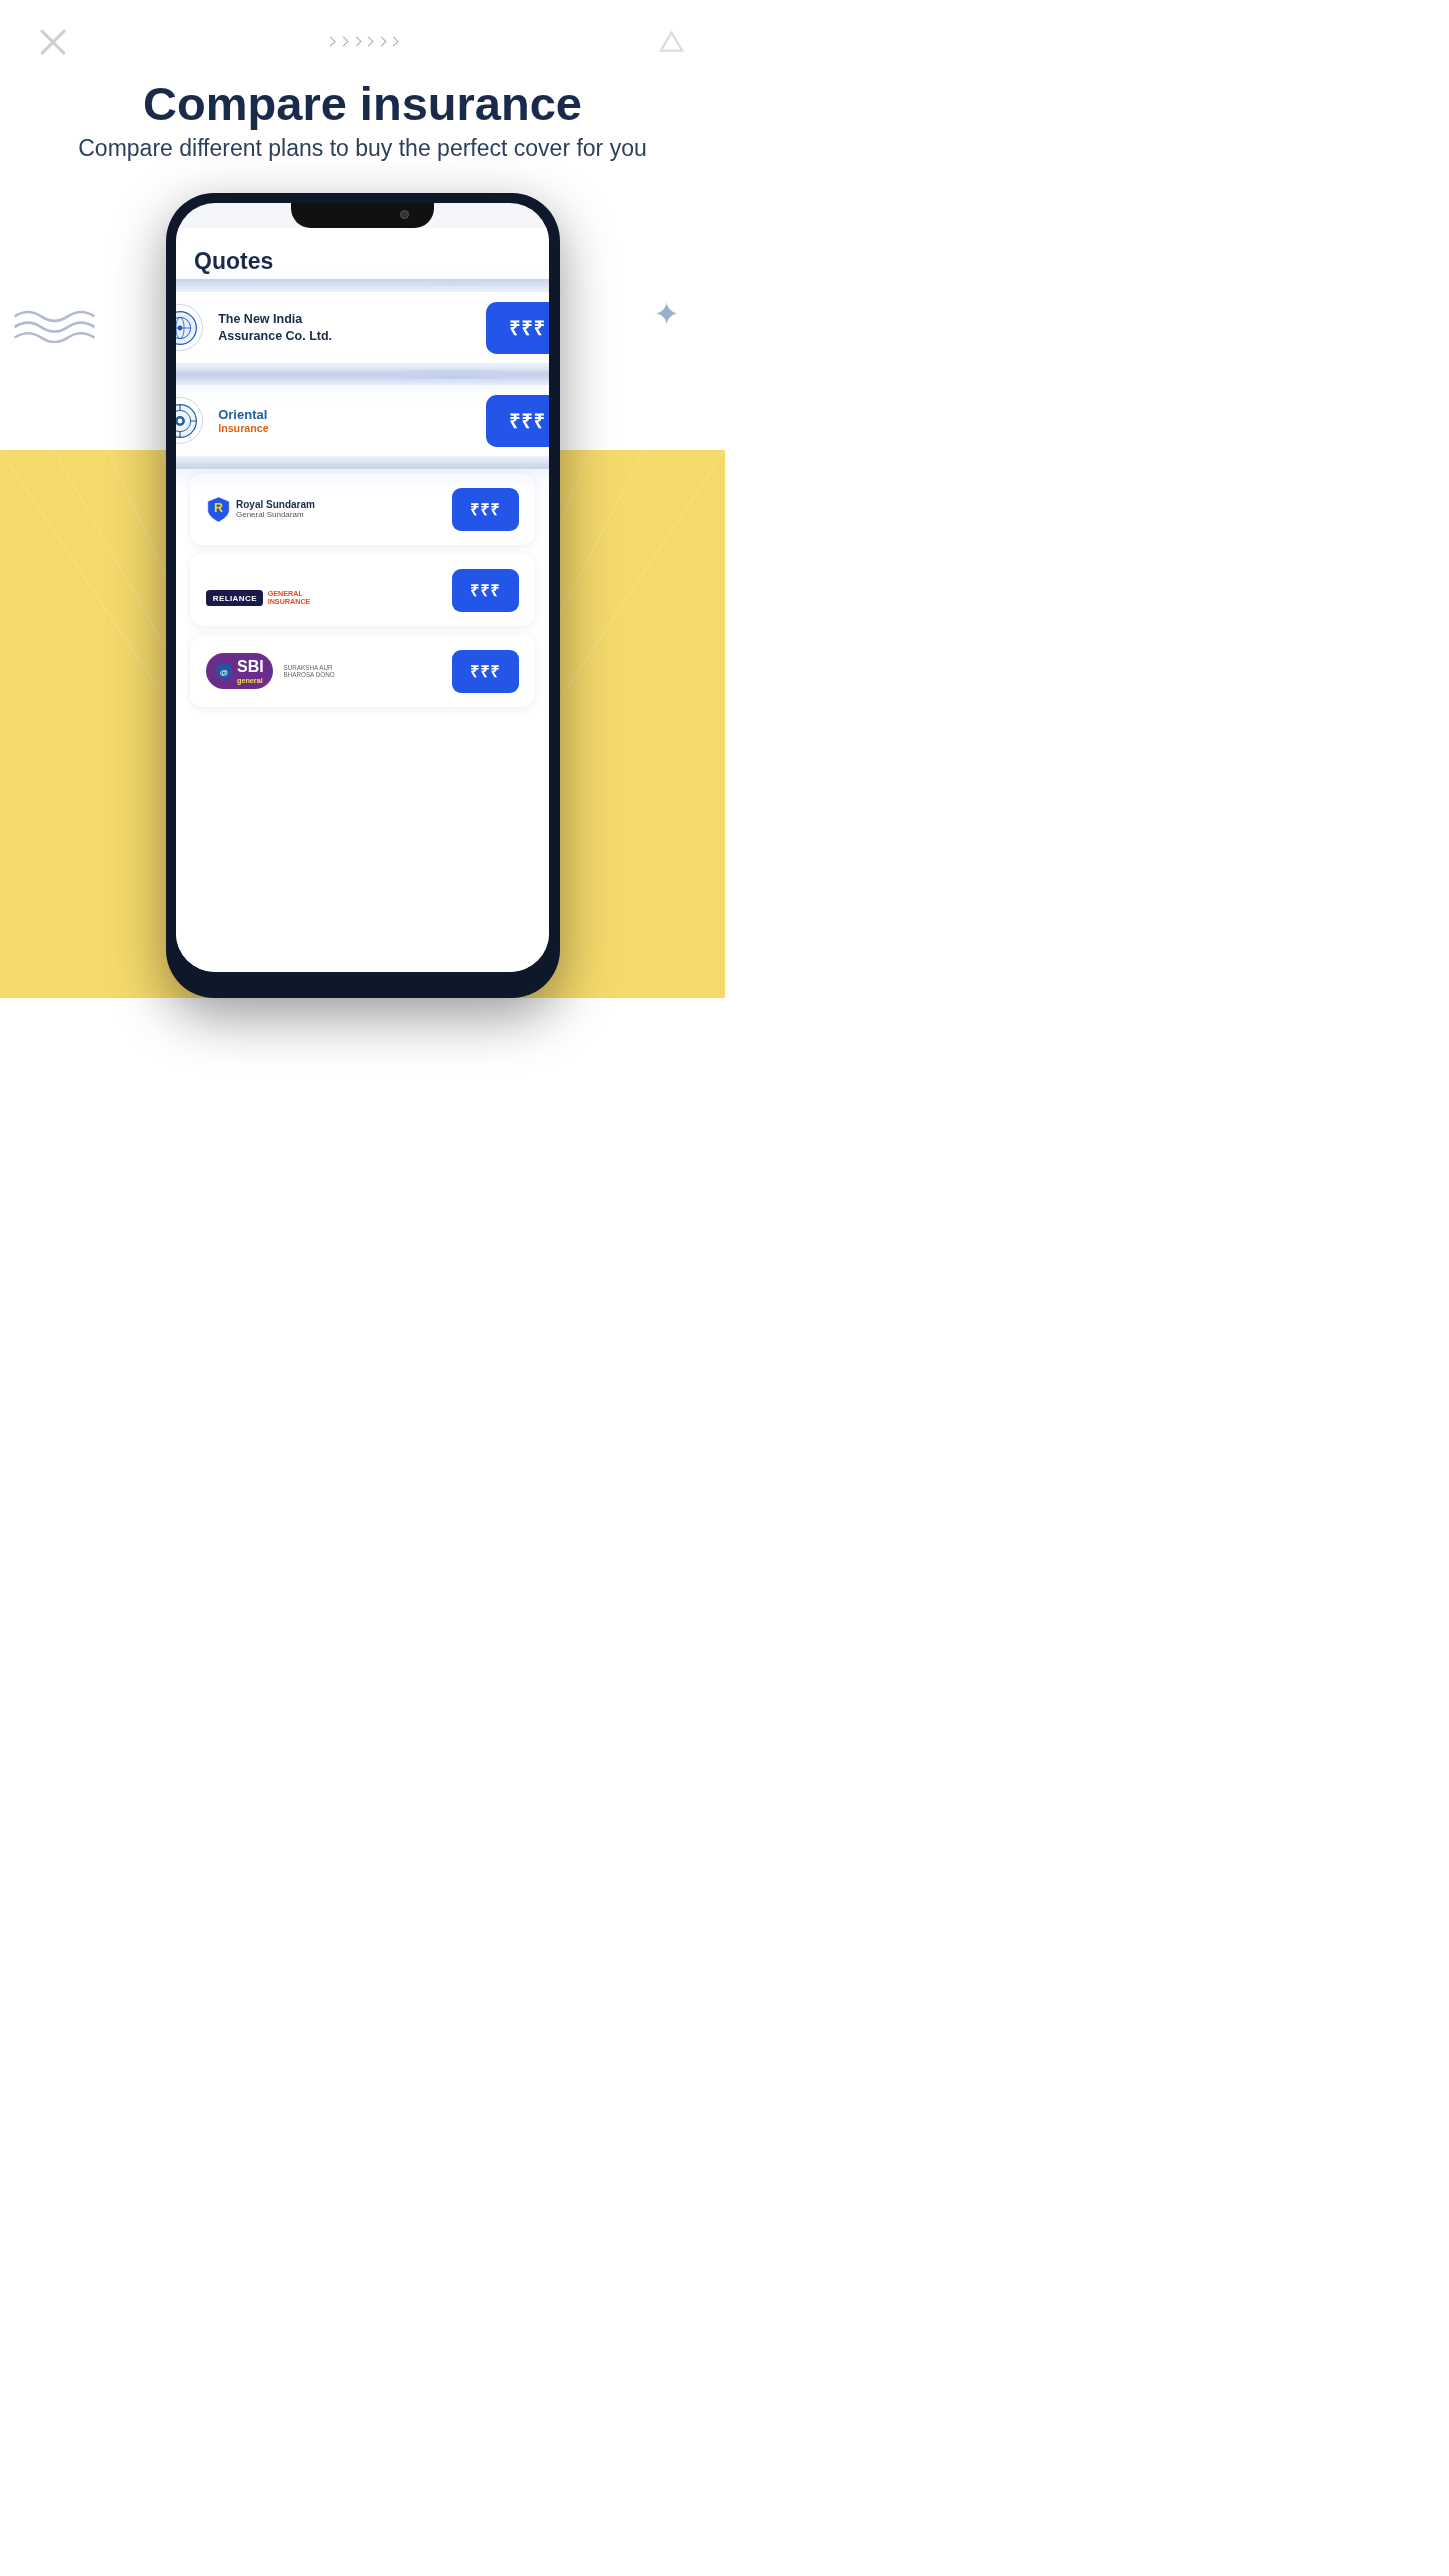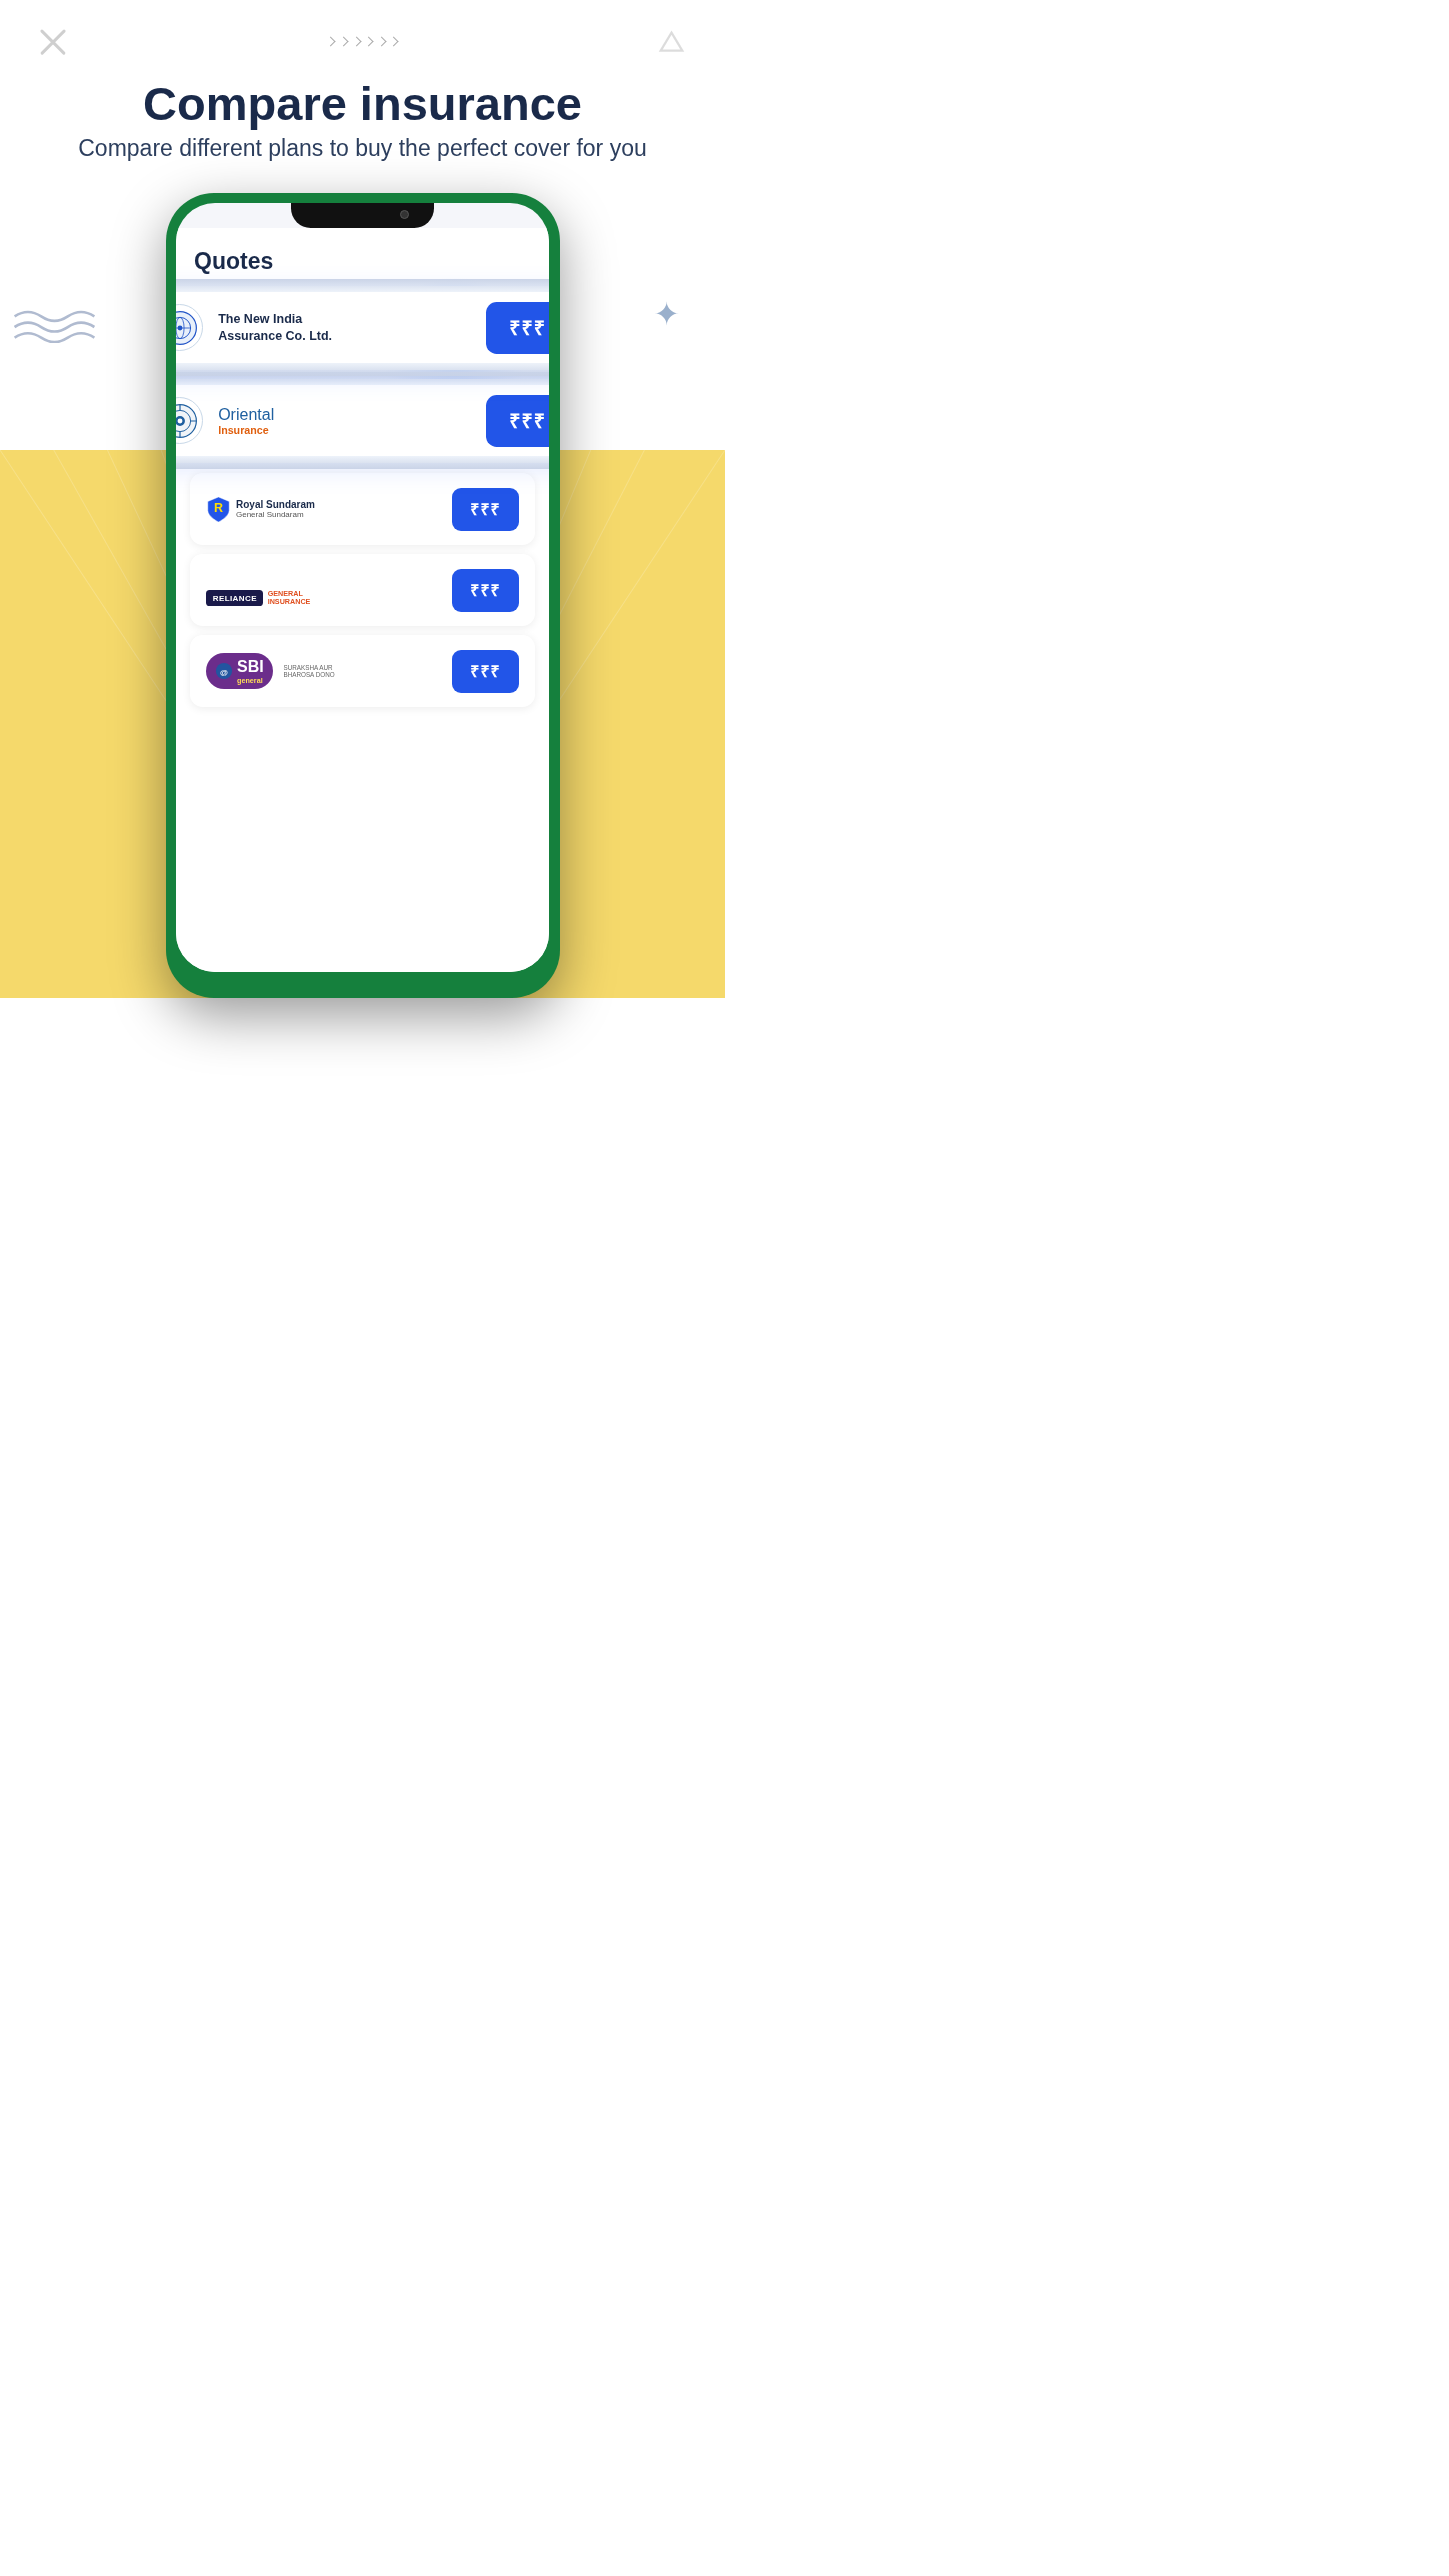--- a/index.html
+++ b/index.html
@@ -118,21 +118,21 @@
       z-index: 0;
       overflow: hidden;
     }
 
     
     .phone-frame {
       position: relative;
       z-index: 2;
       width: 394px;
       min-height: 805px;
-      background: #15803d;
+      background: #0f172a;
       border-radius: 48px;
       padding: 10.7px;
       box-shadow: 0 18px 54px rgba(0,0,0,0.4);
     }
 
     .phone-screen {
       background: #f5f6fa;
       border-radius: 39px;
       overflow: hidden;
       min-height: 769px;
@@ -443,21 +443,21 @@
                   <circle cx="22" cy="22" r="13" fill="none" stroke="#2060a0" stroke-width="1.2"></circle>
                   <circle cx="22" cy="22" r="6" fill="#2060a0"></circle>
                   <circle cx="22" cy="22" r="3" fill="#fff"></circle>
                   <line x1="22" y1="2" x2="22" y2="9" stroke="#2060a0" stroke-width="1.5"></line>
                   <line x1="22" y1="35" x2="22" y2="42" stroke="#2060a0" stroke-width="1.5"></line>
                   <line x1="2" y1="22" x2="9" y2="22" stroke="#2060a0" stroke-width="1.5"></line>
                   <line x1="35" y1="22" x2="42" y2="22" stroke="#2060a0" stroke-width="1.5"></line>
                 </svg>
               </div>
               <div style="display:flex; flex-direction:column;">
-                <span style="font-size:16px; font-weight:400; color:#2060a0;">Oriental</span>
+                <span style="font-size:13px; font-weight:700; color:#2060a0;">Oriental</span>
                 <span style="font-size:10.7px; font-weight:600; color:#e06010;">Insurance</span>
               </div>
             </div>
             <button class="price-btn">₹₹₹</button>
             <div class="glass-overlay glass-bottom"></div>
           </div>
         </div>
 
         <div class="screen-cards">
 

